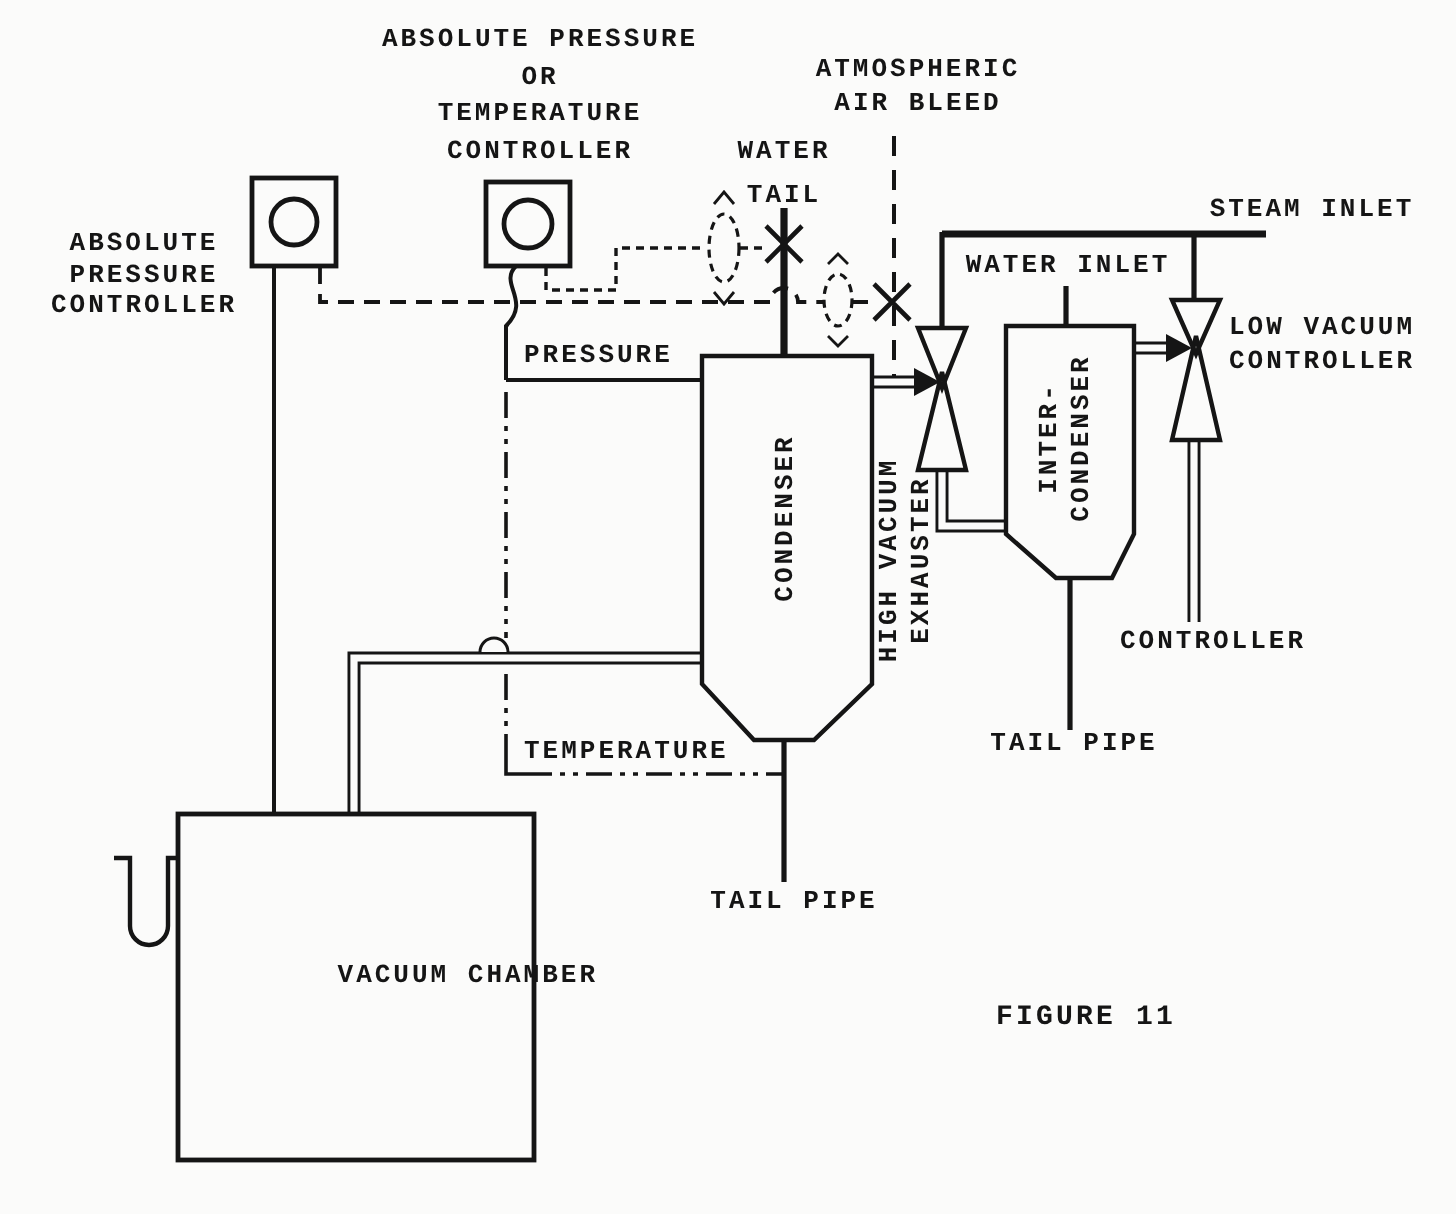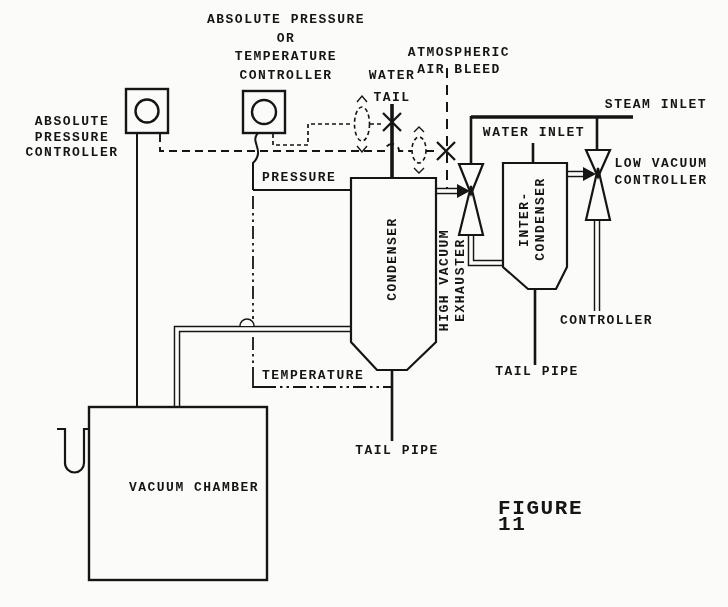--- a/index.html
+++ b/index.html
@@ -11,21 +11,21 @@
     color:#151515;
     font-weight:bold;
     font-size:13px;
     line-height:16px;
     letter-spacing:1.5px;
     white-space:pre-line;
     text-align:center;
     user-select:none;
   }
   .rot{transform:translate(-50%,-50%) rotate(-90deg);transform-origin:center;}
-  .caption{font-size:21px;letter-spacing:1.6px;}
+  .caption{font-size:14px;letter-spacing:1.6px;}
 </style>
 </head>
 <body>
 
 <div id="page">
 
   <svg width="728" height="607" viewBox="0 0 728 607">
 
     <g stroke="#151515" fill="none">
       <path d="M392,104 V179" stroke-width="3.6"></path>
@@ -93,26 +93,26 @@
       <path d="M437,142 L455,160 M455,142 L437,160" stroke-width="2.3" fill="none"></path>
       <polygon points="457,184 470,191 457,198" fill="#151515" stroke="none"></polygon>
       <polygon points="583,167 596,174 583,181" fill="#151515" stroke="none"></polygon>
     </g>
   </svg>
 
   <div class="lbl" style="left:12px;top:85px;width:120px;line-height:15.5px;margin-top:29px;">ABSOLUTE
 PRESSURE
 CONTROLLER</div>
 
-  <div class="lbl" style="left:201px;top:11px;width:170px;line-height:18.5px;font-family:Liberation Mono, monospace;">ABSOLUTE PRESSURE
+  <div class="lbl" style="left:185px;top:11px;width:170px;line-height:18.5px;font-family:Liberation Mono, monospace;">ABSOLUTE PRESSURE
 OR
 TEMPERATURE
 CONTROLLER</div>
 
-  <div class="lbl" style="left:400px;top:26px;width:118px;line-height:17px;margin-top:18px;">ATMOSPHERIC
+  <div class="lbl" style="left:400px;top:26px;width:118px;line-height:17px;">ATMOSPHERIC
 AIR BLEED</div>
 
   <div class="lbl" style="left:357px;top:65px;width:70px;line-height:22px;">WATER
 TAIL</div>
 
   <div class="lbl" style="left:601px;top:97px;width:110px;text-align:center;">STEAM INLET</div>
 
   <div class="lbl" style="left:480px;top:125px;width:108px;">WATER INLET</div>
 
   <div class="lbl" style="left:608px;top:156px;width:106px;line-height:16.5px;">LOW VACUUM
@@ -129,17 +129,17 @@
 CONDENSER</div>
 
   <div class="lbl" style="left:560px;top:313px;width:86px;">CONTROLLER</div>
 
   <div class="lbl" style="left:262px;top:368px;width:108px;text-align:left;">TEMPERATURE</div>
 
   <div class="lbl" style="left:495px;top:364px;width:84px;">TAIL PIPE</div>
 
   <div class="lbl" style="left:354px;top:443px;width:86px;">TAIL PIPE</div>
 
-  <div class="lbl" style="left:89px;top:480px;width:210px;">VACUUM CHAMBER</div>
+  <div class="lbl" style="left:89px;top:480px;width:210px;text-align:right;">VACUUM CHAMBER</div>
 
   <div class="lbl caption" style="left:498px;top:501px;width:110px;text-align:left;">FIGURE 11</div>
 
 </div>
 
 </body></html>

